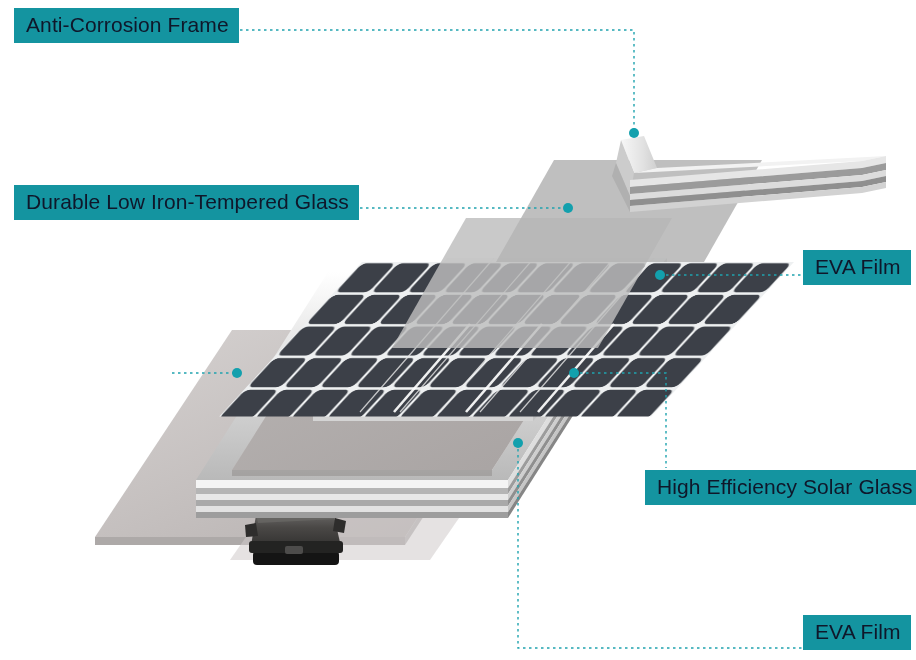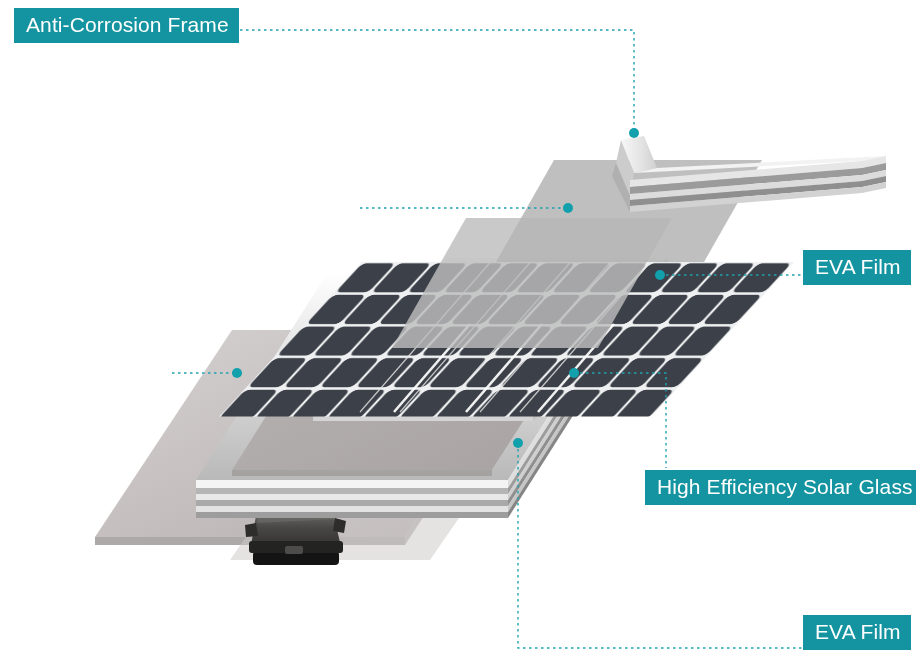--- a/index.html
+++ b/index.html
@@ -18,21 +18,21 @@
   #art {
     position: absolute;
     left: 0; top: 0;
     width: 916px;
     height: 660px;
   }
   
   .label {
     position: absolute;
     background: #1494a0;
-    color: #ffffff;
+    color: #0f172a;
     font-family: "Liberation Sans", sans-serif;
     font-size: 21px;
     line-height: 1;
     letter-spacing: 0.1px;
     padding: 6px 10px 8px 12px;
     white-space: nowrap;
     box-sizing: border-box;
   }
   .label.right-edge { text-align: right; }
 </style>
@@ -194,20 +194,21 @@
       <circle cx="568" cy="208" r="5"></circle>
       <circle cx="660" cy="275" r="5"></circle>
       <circle cx="237" cy="373" r="5"></circle>
       <circle cx="574" cy="373" r="5"></circle>
       <circle cx="518" cy="443" r="5"></circle>
     </g>
   </svg>
 
   <div class="label" style="left:14px; top:8px;">Anti-Corrosion Frame</div>
 
+  <div class="label" style="left:14px; top:185px;">Durable Low Iron-Tempered Glass</div>
 
   <div class="label right-edge" style="left:803px; top:250px;">EVA Film</div>
 
 
   <div class="label right-edge" style="left:645px; top:470px;">High Efficiency Solar Glass</div>
 
   <div class="label right-edge" style="left:803px; top:615px;">EVA Film</div>
 
 </div>
 

